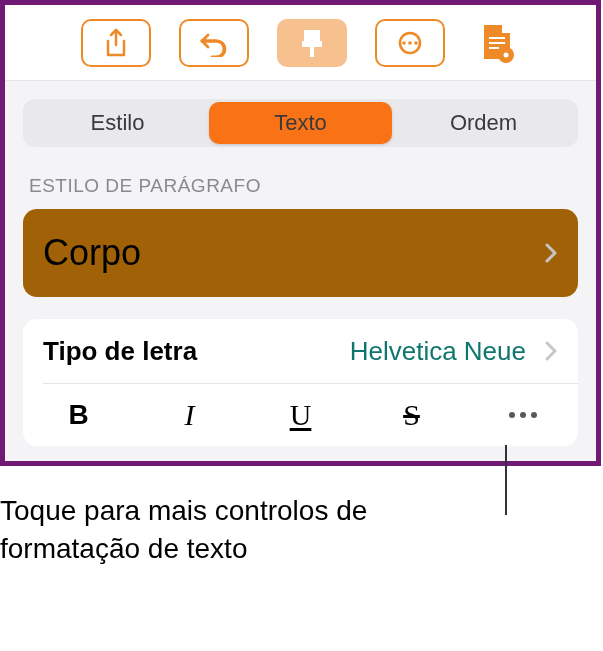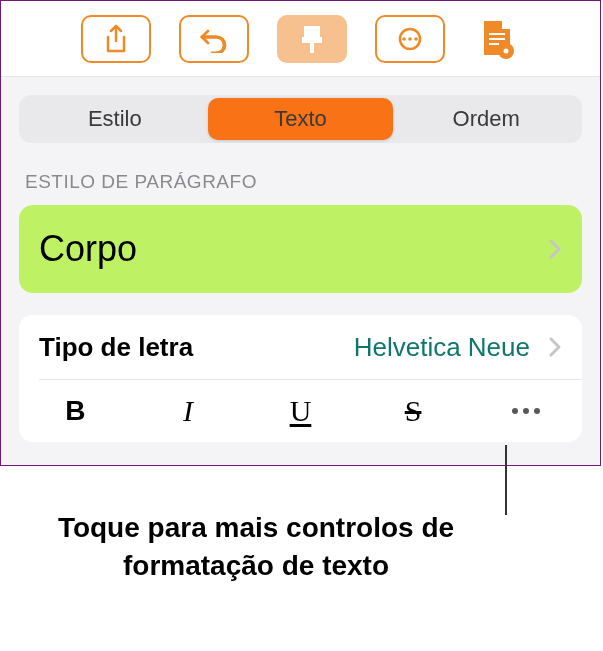--- a/index.html
+++ b/index.html
@@ -9,21 +9,21 @@
       -webkit-font-smoothing: antialiased;
     }
     body {
       width: 603px;
       height: 651px;
       font-family: -apple-system, "Helvetica Neue", Helvetica, Arial, sans-serif;
       background: #fff;
       position: relative;
     }
     .panel-frame {
-      border: 1px solid #701a75;
+      border: 5px solid #701a75;
       width: 601px;
       height: 466px;
       overflow: hidden;
       background: #f4f4f6;
     }
     
     .toolbar {
       height: 76px;
       display: flex;
       align-items: center;
@@ -87,21 +87,21 @@
     
     .section-header {
       padding: 28px 30px 8px 24px;
       font-size: 19px;
       letter-spacing: 0.5px;
       color: #8a8a8e;
     }
     
     .card {
       margin: 4px 18px 0 18px;
-      background: #bef264;
+      background: #a16207;
       border-radius: 14px;
     }
     .row {
       display: flex;
       align-items: center;
       padding: 0 20px;
     }
     .row-paragraph {
       height: 88px;
     }
@@ -173,27 +173,26 @@
       position: absolute;
       left: 505px;
       top: 445px;
       width: 1.5px;
       height: 70px;
       background: #333;
     }
     .callout-text {
       position: absolute;
       left: 0;
-      top: 509px;
+      top: 492px;
       width: 512px;
-      text-align: center;
+      text-align: left;
       font-size: 28px;
       line-height: 1.35;
       color: #000;
-      font-weight: bold;
     }
   </style>
 </head>
 <body>
 
 <div class="panel-frame">
 
   <div class="toolbar">
     <div class="tb-btn">
       <svg width="24" height="30" viewBox="0 0 24 30" fill="none" stroke="currentColor" stroke-width="2.5" stroke-linecap="round" stroke-linejoin="round">

